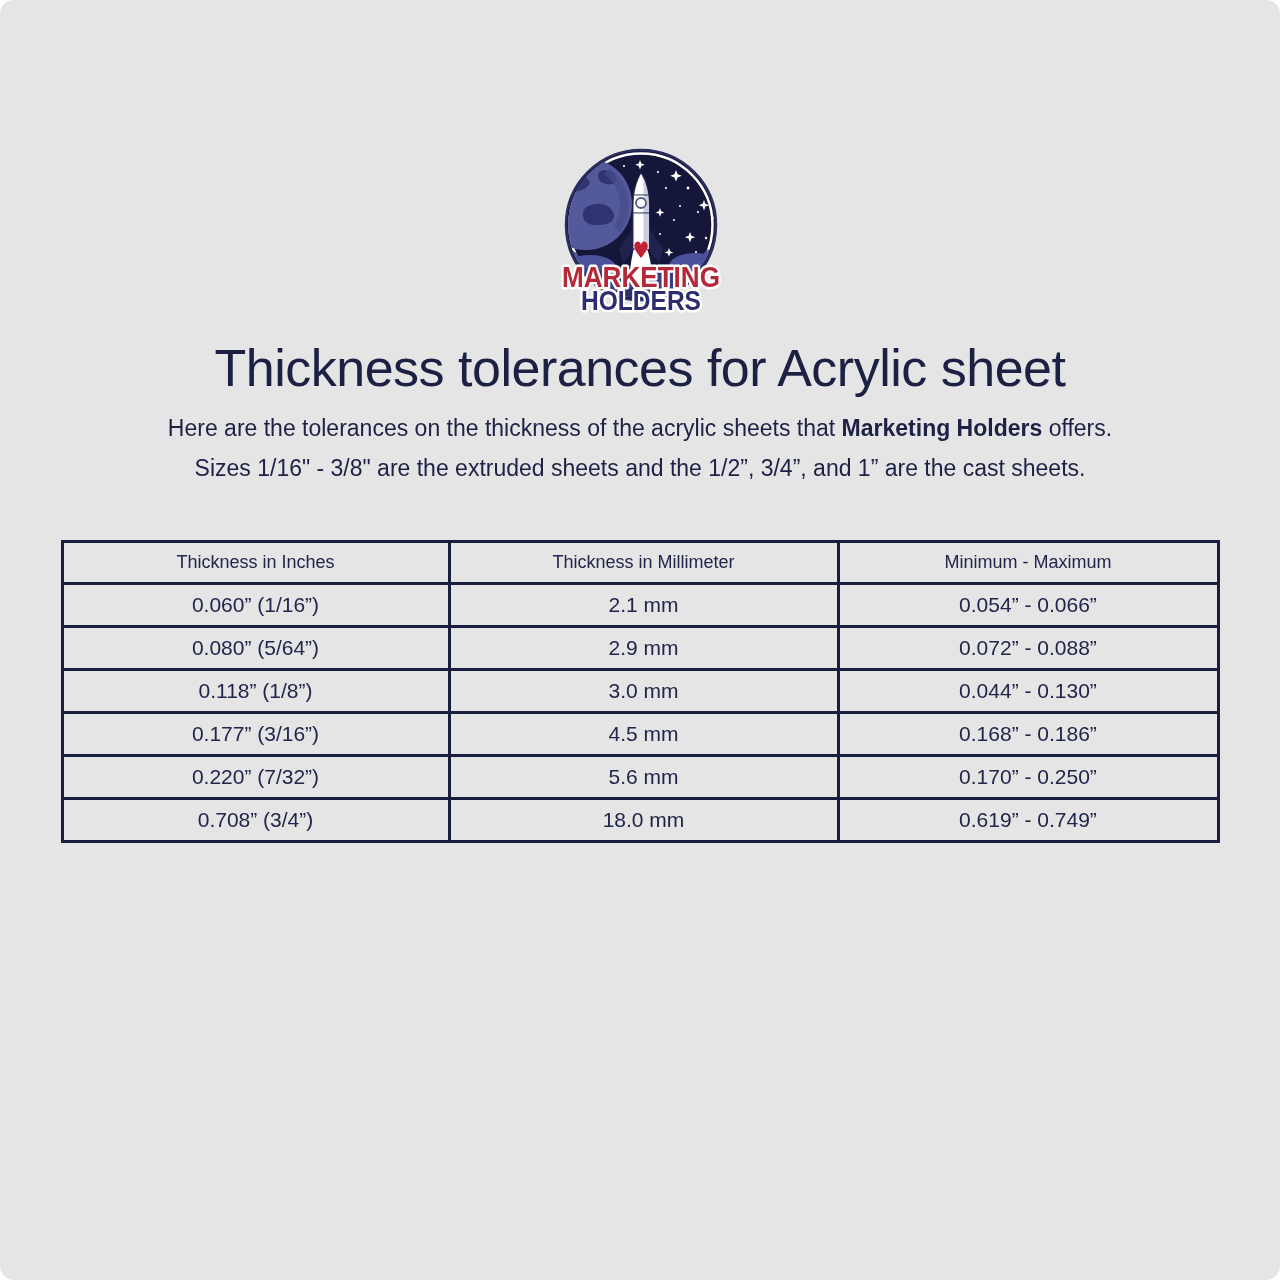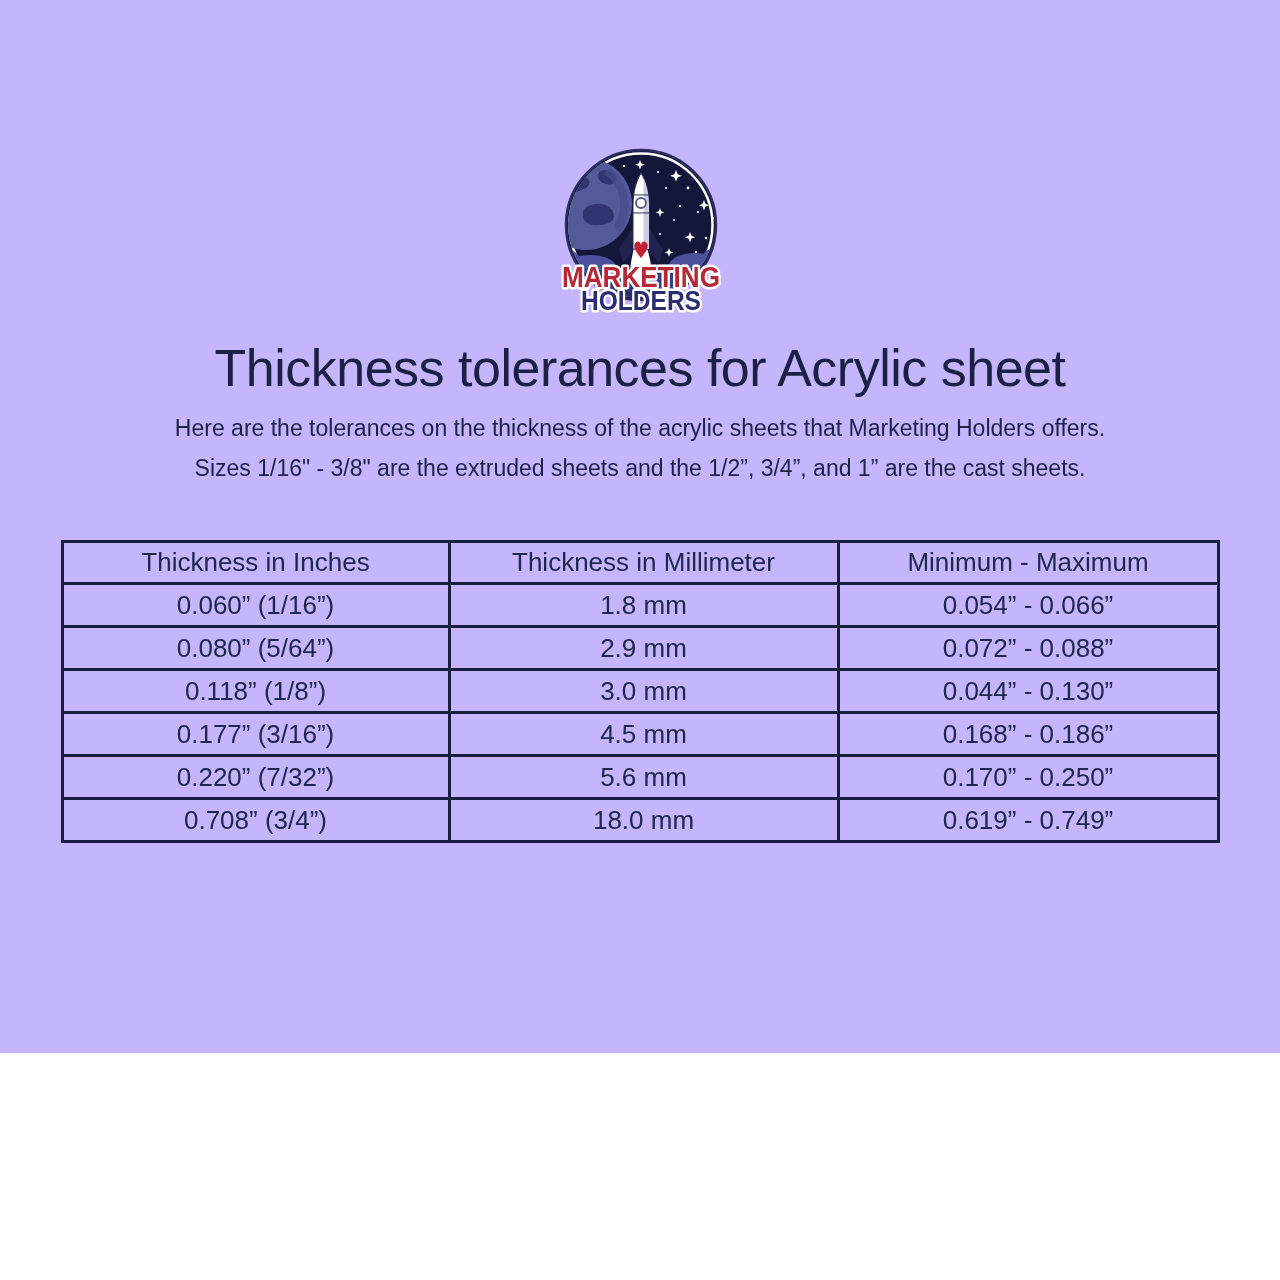--- a/index.html
+++ b/index.html
@@ -1,24 +1,25 @@
 <!DOCTYPE html>
 <html><head>
 <meta charset="utf-8">
 <style>
   * { margin: 0; padding: 0; box-sizing: border-box; }
   html, body { background: #ffffff; }
   .page {
     position: relative;
     width: 1280px;
-    height: 1053px;
-    background: #c4b5fd;
+    height: 1280px;
+    background: #e5e5e5;
     font-family: "Liberation Sans", sans-serif;
     color: #1d2145;
     overflow: hidden;
+    border-radius: 14px;
   }
   .logo-wrap {
     width: 185px;
     margin: 148px auto 0 auto;
   }
   .logo-wrap svg { display: block; }
   .page-title {
     margin-top: 24px;
     text-align: center;
     font-size: 52px;
@@ -26,38 +27,38 @@
     letter-spacing: -0.5px;
     color: #1c2144;
   }
   .intro {
     margin-top: 10px;
     text-align: center;
     font-size: 23px;
     line-height: 40px;
     color: #1d2145;
   }
-  .intro b { font-weight: normal; margin-top: 35px; }
+  .intro b { font-weight: bold; margin-top: 35px; }
   table.tolerance {
     margin: 52px auto 0 auto;
     width: 1156px;
     border-collapse: collapse;
     table-layout: fixed;
   }
   table.tolerance th,
   table.tolerance td {
     border: 3px solid #191d3e;
     text-align: center;
     vertical-align: middle;
-    font-size: 26px;
+    font-size: 21px;
     color: #21264b;
     height: 43px;
     font-weight: normal;
   }
-  table.tolerance th { height: 42px; font-size: 26px; }
+  table.tolerance th { height: 42px; font-size: 18px; }
   col.c1 { width: 387px; }
   col.c2 { width: 389px; }
   col.c3 { width: 380px; }
 </style>
 </head>
 <body>
 
 <div class="page">
 
   <div class="logo-wrap">
@@ -158,21 +159,21 @@
     <thead>
       <tr>
         <th>Thickness in Inches</th>
         <th>Thickness in Millimeter</th>
         <th>Minimum - Maximum</th>
       </tr>
     </thead>
     <tbody>
       <tr>
         <td>0.060” (1/16”)</td>
-        <td>1.8 mm</td>
+        <td>2.1 mm</td>
         <td>0.054” - 0.066”</td>
       </tr>
       <tr>
         <td>0.080” (5/64”)</td>
         <td>2.9 mm</td>
         <td>0.072” - 0.088”</td>
       </tr>
       <tr>
         <td>0.118” (1/8”)</td>
         <td>3.0 mm</td>

